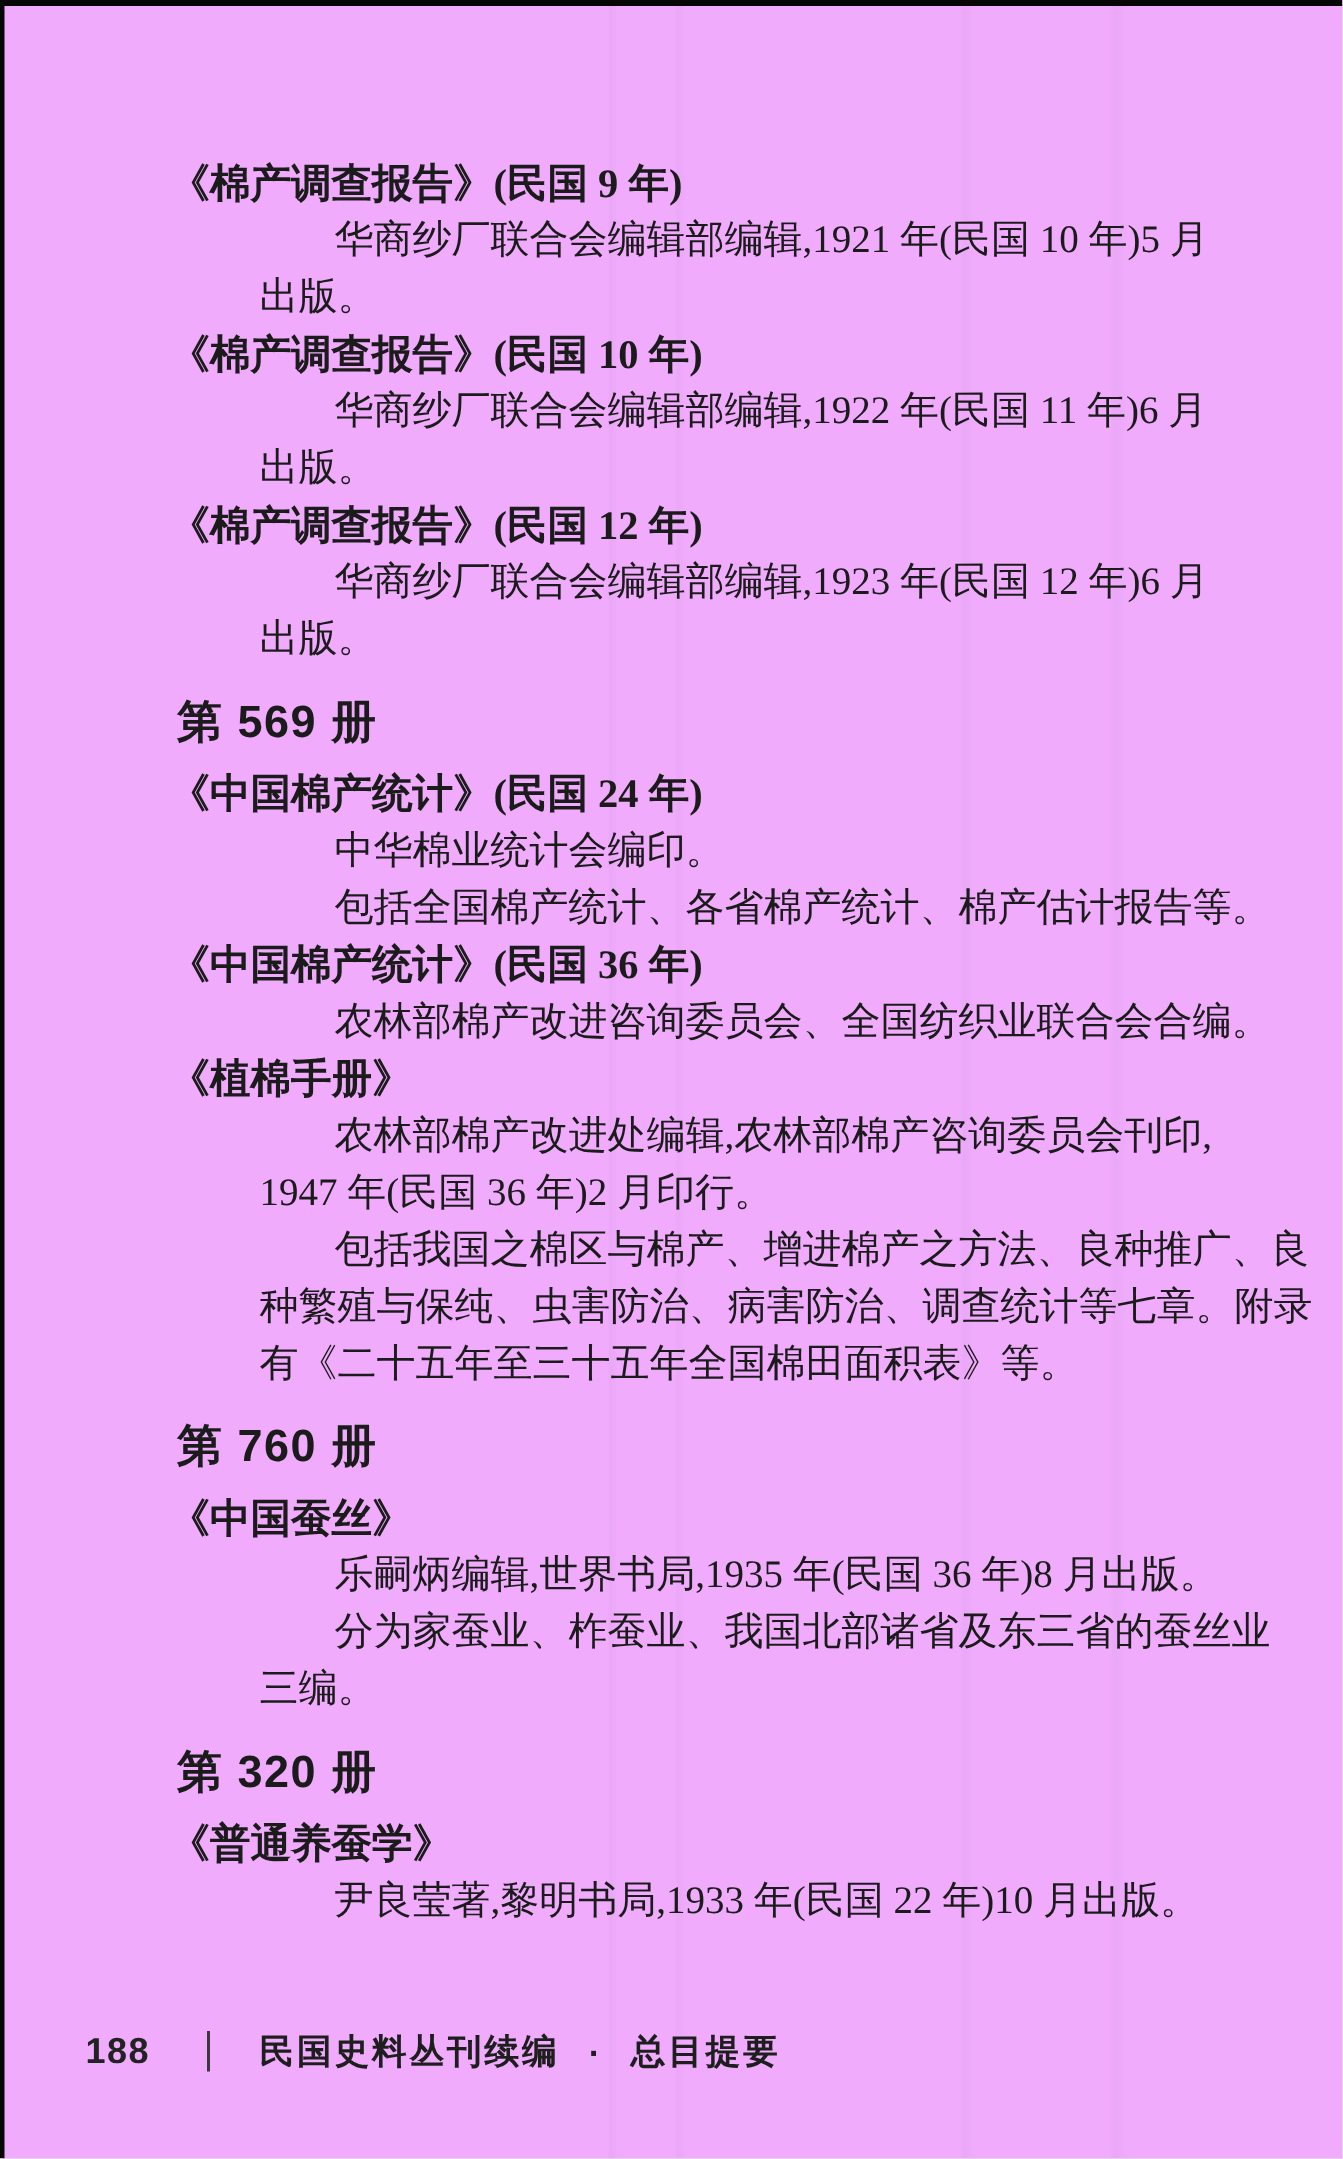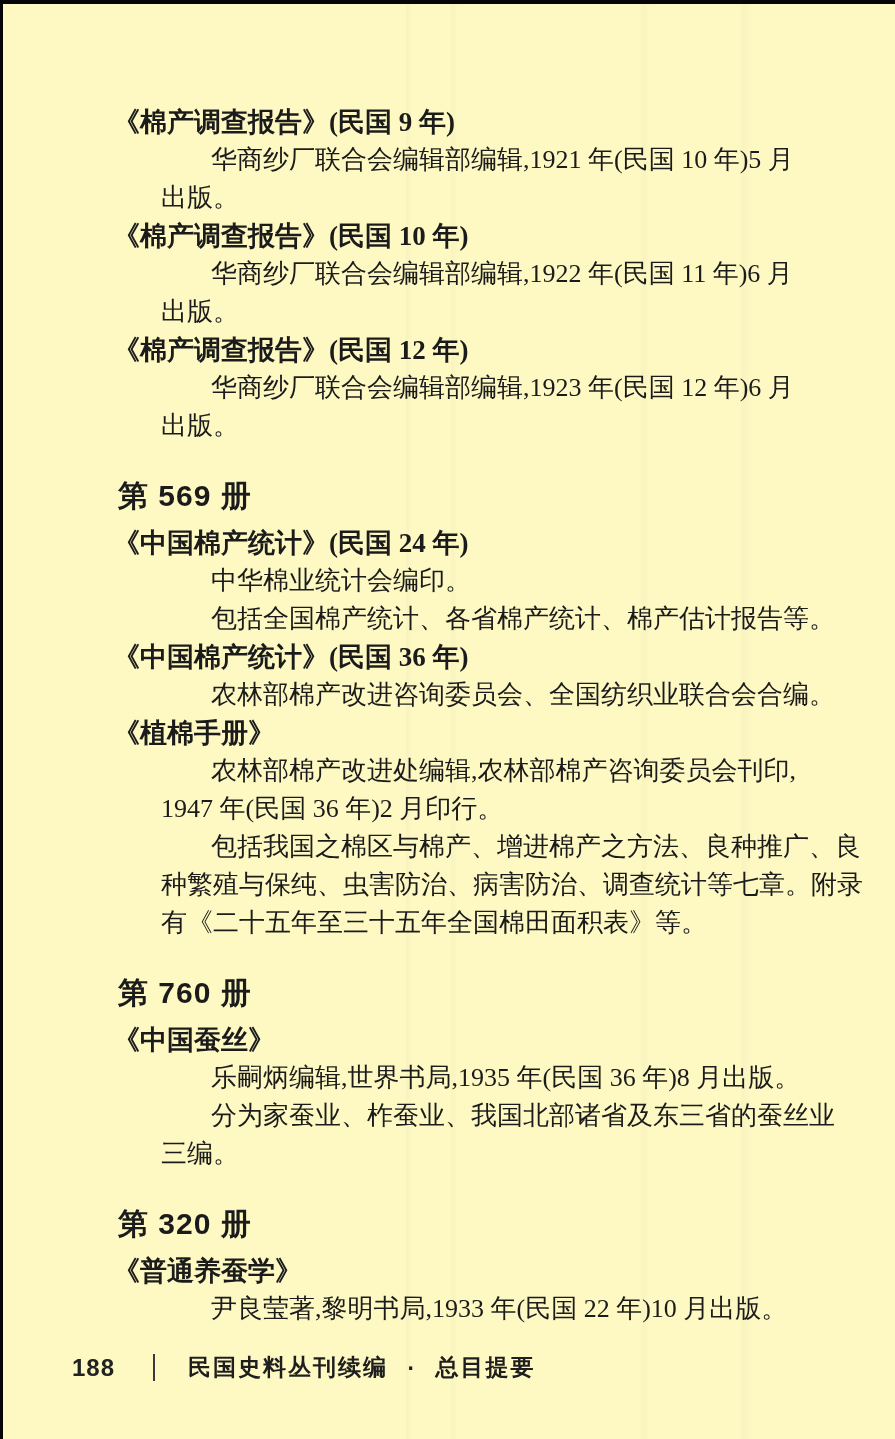--- a/index.html
+++ b/index.html
@@ -1,20 +1,20 @@
 <!DOCTYPE html>
 <html lang="zh"><head>
 <meta charset="utf-8">
 <style>
   html,body { margin:0; padding:0; background:#e8e8e6; }
   .page {
     position:relative;
     width:895px; height:1439px;
     margin:0 auto;
-    background:#fef9c3;
+    background:#f0abfc;
     overflow:hidden;
     font-family:"Liberation Serif","DejaVu Serif",serif;
     color:#1b1b1b;
   }
   
   .page::before{
     content:"";
     position:absolute; inset:0;
     background:
       linear-gradient(to right, transparent 405px, rgba(0,0,0,0.025) 407px, transparent 412px),
@@ -25,34 +25,34 @@
   }
   .edge-top  { position:absolute; top:0; left:0; width:100%; height:4px; background:#060606; z-index:3; }
   .edge-left { position:absolute; top:0; left:0; width:3px; height:100%; background:#060606; z-index:3; }
 
   .content { position:absolute; left:113px; top:103px; width:726px; }
 
   .entry-title {
     font-size:27px; line-height:38px; font-weight:bold;
     white-space:nowrap;
   }
-  .para  { margin-left:48px; }
+  .para  { margin-left:60px; }
   .line  { font-size:26px; line-height:38px; white-space:nowrap; }
   .line.first { padding-left:50px; }
 
   .volume-heading {
     font-family:"Liberation Sans","DejaVu Sans",sans-serif;
     font-size:30px; line-height:40px; font-weight:bold;
-    margin:31px 0 8px 5px;
+    margin:17px 0 8px 5px;
     letter-spacing:1px;
     white-space:nowrap;
   }
 
   .page-footer {
-    position:absolute; left:72px; top:1352px;
+    position:absolute; left:57px; top:1352px;
     display:flex; align-items:center;
     z-index:2;
   }
   .page-num {
     font-family:"Liberation Sans","DejaVu Sans",sans-serif;
     font-size:24px; font-weight:bold; letter-spacing:1px; color:#222;
   }
   .footer-sep {
     display:inline-block; width:2px; height:27px; background:#3a3a3a;
     margin-left:38px; margin-right:33px;

